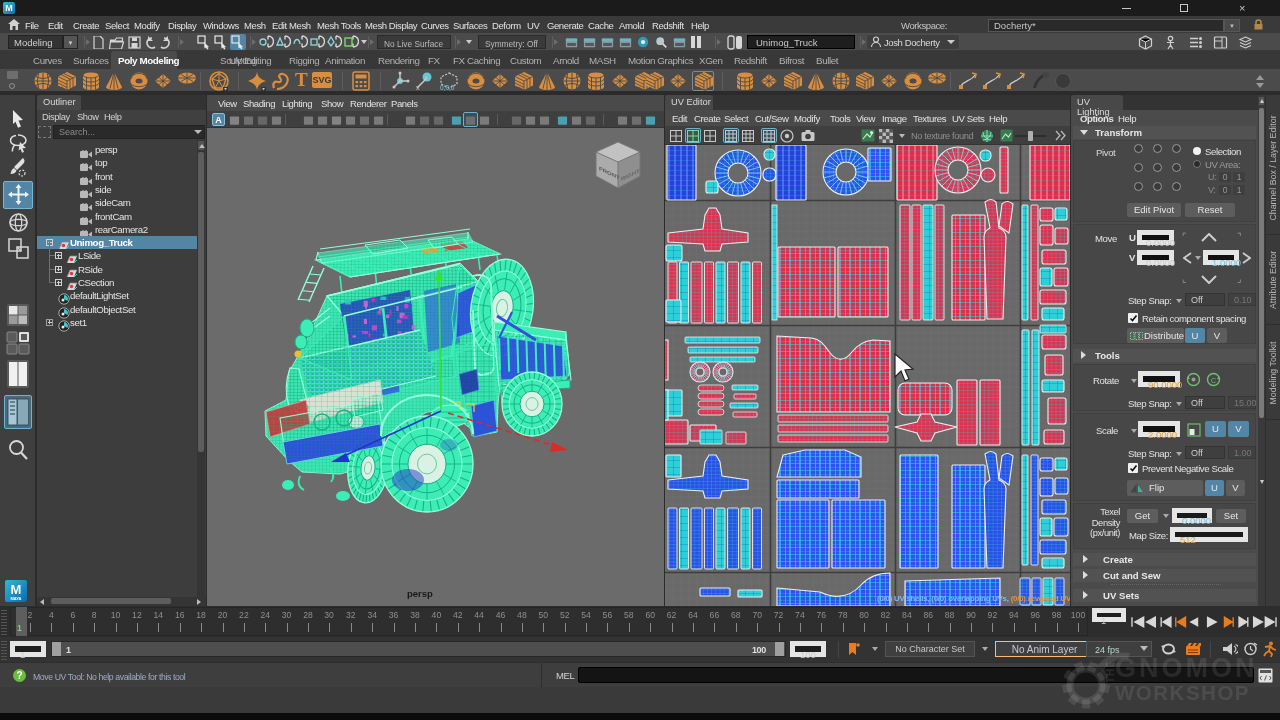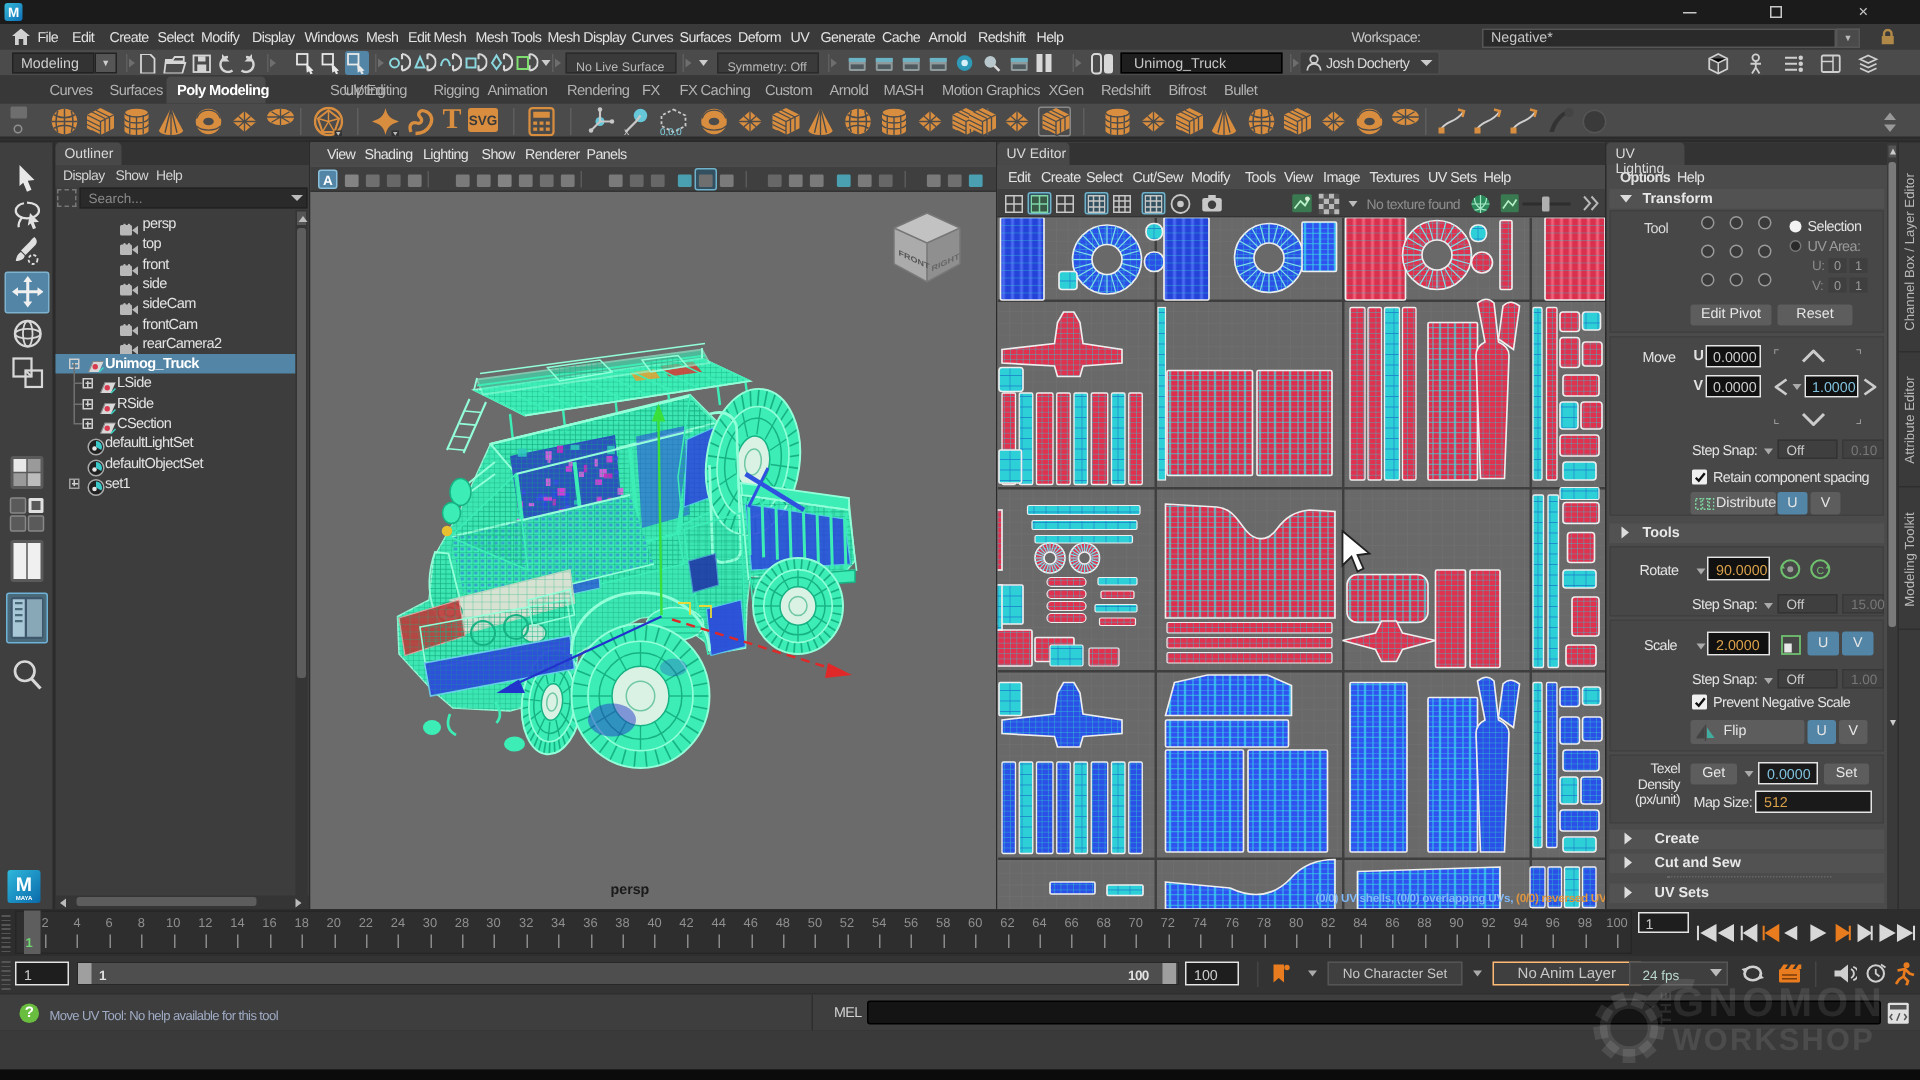--- a/index.html
+++ b/index.html
@@ -1,20 +1,20 @@
 <!DOCTYPE html>
 <html><head><meta charset="utf-8"><style>
 html,body{margin:0;padding:0;width:1280px;height:720px;overflow:hidden;background:#2b2b2b;
 font-family:"Liberation Sans",sans-serif;}
 *{box-sizing:border-box;}
 .abs{position:absolute;}
 #stage{position:relative;width:1280px;height:720px;background:#2b2b2b;overflow:hidden;}
 .t{position:absolute;white-space:nowrap;color:#e2e2e2;font-size:9.5px;letter-spacing:-0.4px;}
 .ic{position:absolute;}
-.fld{position:absolute;background:#1e1e1e;border:1px solid #e5e5e5;color:#cccccc;font-size:9.5px;}
+.fld{position:absolute;background:#1e1e1e;border:5px solid #e5e5e5;color:#cccccc;font-size:9.5px;}
 .btn{position:absolute;background:#5d5d5d;border-radius:2px;color:#e6e6e6;font-size:9.5px;text-align:center;}
 .hdr{position:absolute;background:#525252;color:#e8e8e8;font-size:10px;font-weight:bold;}
 </style></head><body>
 <div id="stage">
 <div class="abs" style="left:0;top:0;width:1280px;height:16px;background:#1b1b1b;">
 <div class="abs" style="left:3px;top:2px;width:12px;height:12px;background:linear-gradient(135deg,#37bcd8,#0d6fb8);border-radius:2px;color:#fff;font-size:9px;font-weight:bold;text-align:center;line-height:12px;">M</div>
 <div class="abs" style="left:1122px;top:8px;width:9px;height:1px;background:#c8c8c8;"></div>
 <div class="abs" style="left:1180px;top:4px;width:8px;height:8px;border:1px solid #c8c8c8;"></div>
 <div class="abs" style="left:1239px;top:2px;color:#c8c8c8;font-size:11px;">×</div>
 </div>
@@ -36,21 +36,21 @@
 <div class="t" style="left:421px;top:4px;">Curves</div>
 <div class="t" style="left:453px;top:4px;">Surfaces</div>
 <div class="t" style="left:492px;top:4px;">Deform</div>
 <div class="t" style="left:527px;top:4px;">UV</div>
 <div class="t" style="left:547px;top:4px;">Generate</div>
 <div class="t" style="left:588px;top:4px;">Cache</div>
 <div class="t" style="left:619px;top:4px;">Arnold</div>
 <div class="t" style="left:652px;top:4px;">Redshift</div>
 <div class="t" style="left:691px;top:4px;">Help</div>
 <div class="t" style="left:901px;top:4px;color:#c6c6c6;">Workspace:</div>
-<div class="abs" style="left:988px;top:2.5px;width:236px;height:13px;background:#2a2a2a;border:1px solid #565656;color:#c6c6c6;font-size:9.5px;padding:0 0 0 5px;line-height:12px;">Negative*</div>
+<div class="abs" style="left:988px;top:2.5px;width:236px;height:13px;background:#2a2a2a;border:1px solid #565656;color:#c6c6c6;font-size:9.5px;padding:0 0 0 5px;line-height:12px;">Docherty*</div>
 <div class="abs" style="left:1224px;top:2.5px;width:16px;height:13px;background:#4a4a4a;border:1px solid #565656;color:#bbb;font-size:6px;text-align:center;line-height:13px;">▼</div>
 <svg class="abs" style="left:1253px;top:3px" width="11" height="11" viewBox="0 0 11 11">
         <rect x="1.5" y="5" width="8" height="5.5" fill="#b08948"></rect>
         <path d="M3 5 V3.5 a2.5 2.5 0 0 1 5 0 V5" fill="none" stroke="#b08948" stroke-width="1.6"></path>
       </svg>
 </div>
 <div class="abs" style="left:0;top:33px;width:1280px;height:18px;background:#4b4b4b;border-bottom:1px solid #3a3a3a;">
 <div class="abs" style="left:8px;top:2px;width:55px;height:14px;background:#333;border:1px solid #222;color:#cfcfcf;font-size:9.5px;padding:1px 0 0 5px;">Modeling</div>
 <div class="abs" style="left:63px;top:2px;width:15px;height:14px;background:#555;border:1px solid #222;color:#ccc;font-size:6px;text-align:center;line-height:14px;">▼</div>
 <div class="abs" style="left:84px;top:3px;width:1px;height:12px;background:#5e5e5e;"></div>
@@ -1516,21 +1516,21 @@
 </div>
 </div>
     <div class="abs" style="left:1071px;top:95px;width:187px;height:511px;background:#4b4b4b;">
 <div class="abs" style="left:0;top:0;width:187px;height:15px;background:#333;"></div>
 <div class="abs" style="left:0;top:0;width:52px;height:15px;background:#484848;border-radius:3px 3px 0 0;color:#dadada;font-size:9.3px;padding:2px 0 0 6px;">UV Lighting</div>
 <div class="t" style="left:9px;top:18px;font-size:9.6px;font-weight:bold;">Options</div>
 <div class="t" style="left:47px;top:18px;font-size:9.6px;">Help</div>
 <div class="hdr" style="left:2px;top:31px;width:183px;height:13px;padding:1px 0 0 22px;font-size:9.6px;">Transform</div>
 <div class="abs" style="left:9px;top:35px;width:0;height:0;border-top:5px solid #ddd;border-left:4px solid transparent;border-right:4px solid transparent;"></div>
 <div class="abs" style="left:2px;top:45px;width:183px;height:82px;background:#474747;border:1px solid #404040;"></div>
-<div class="t" style="left:25px;top:52px;font-size:9.6px;color:#d8d8d8;">Tool</div>
+<div class="t" style="left:25px;top:52px;font-size:9.6px;color:#d8d8d8;">Pivot</div>
 <div class="abs" style="left:63px;top:49px;width:9px;height:9px;border:1.6px solid #9a9a9a;border-radius:50%;background:#3a3a3a;"></div>
 <div class="abs" style="left:82px;top:49px;width:9px;height:9px;border:1.6px solid #9a9a9a;border-radius:50%;background:#3a3a3a;"></div>
 <div class="abs" style="left:101px;top:49px;width:9px;height:9px;border:1.6px solid #9a9a9a;border-radius:50%;background:#3a3a3a;"></div>
 <div class="abs" style="left:63px;top:68px;width:9px;height:9px;border:1.6px solid #9a9a9a;border-radius:50%;background:#3a3a3a;"></div>
 <div class="abs" style="left:82px;top:68px;width:9px;height:9px;border:1.6px solid #9a9a9a;border-radius:50%;background:#3a3a3a;"></div>
 <div class="abs" style="left:101px;top:68px;width:9px;height:9px;border:1.6px solid #9a9a9a;border-radius:50%;background:#3a3a3a;"></div>
 <div class="abs" style="left:63px;top:87px;width:9px;height:9px;border:1.6px solid #9a9a9a;border-radius:50%;background:#3a3a3a;"></div>
 <div class="abs" style="left:82px;top:87px;width:9px;height:9px;border:1.6px solid #9a9a9a;border-radius:50%;background:#3a3a3a;"></div>
 <div class="abs" style="left:101px;top:87px;width:9px;height:9px;border:1.6px solid #9a9a9a;border-radius:50%;background:#3a3a3a;"></div>
 <div class="abs" style="left:122px;top:52px;width:8px;height:8px;border-radius:50%;background:#f2f2f2;"></div>

